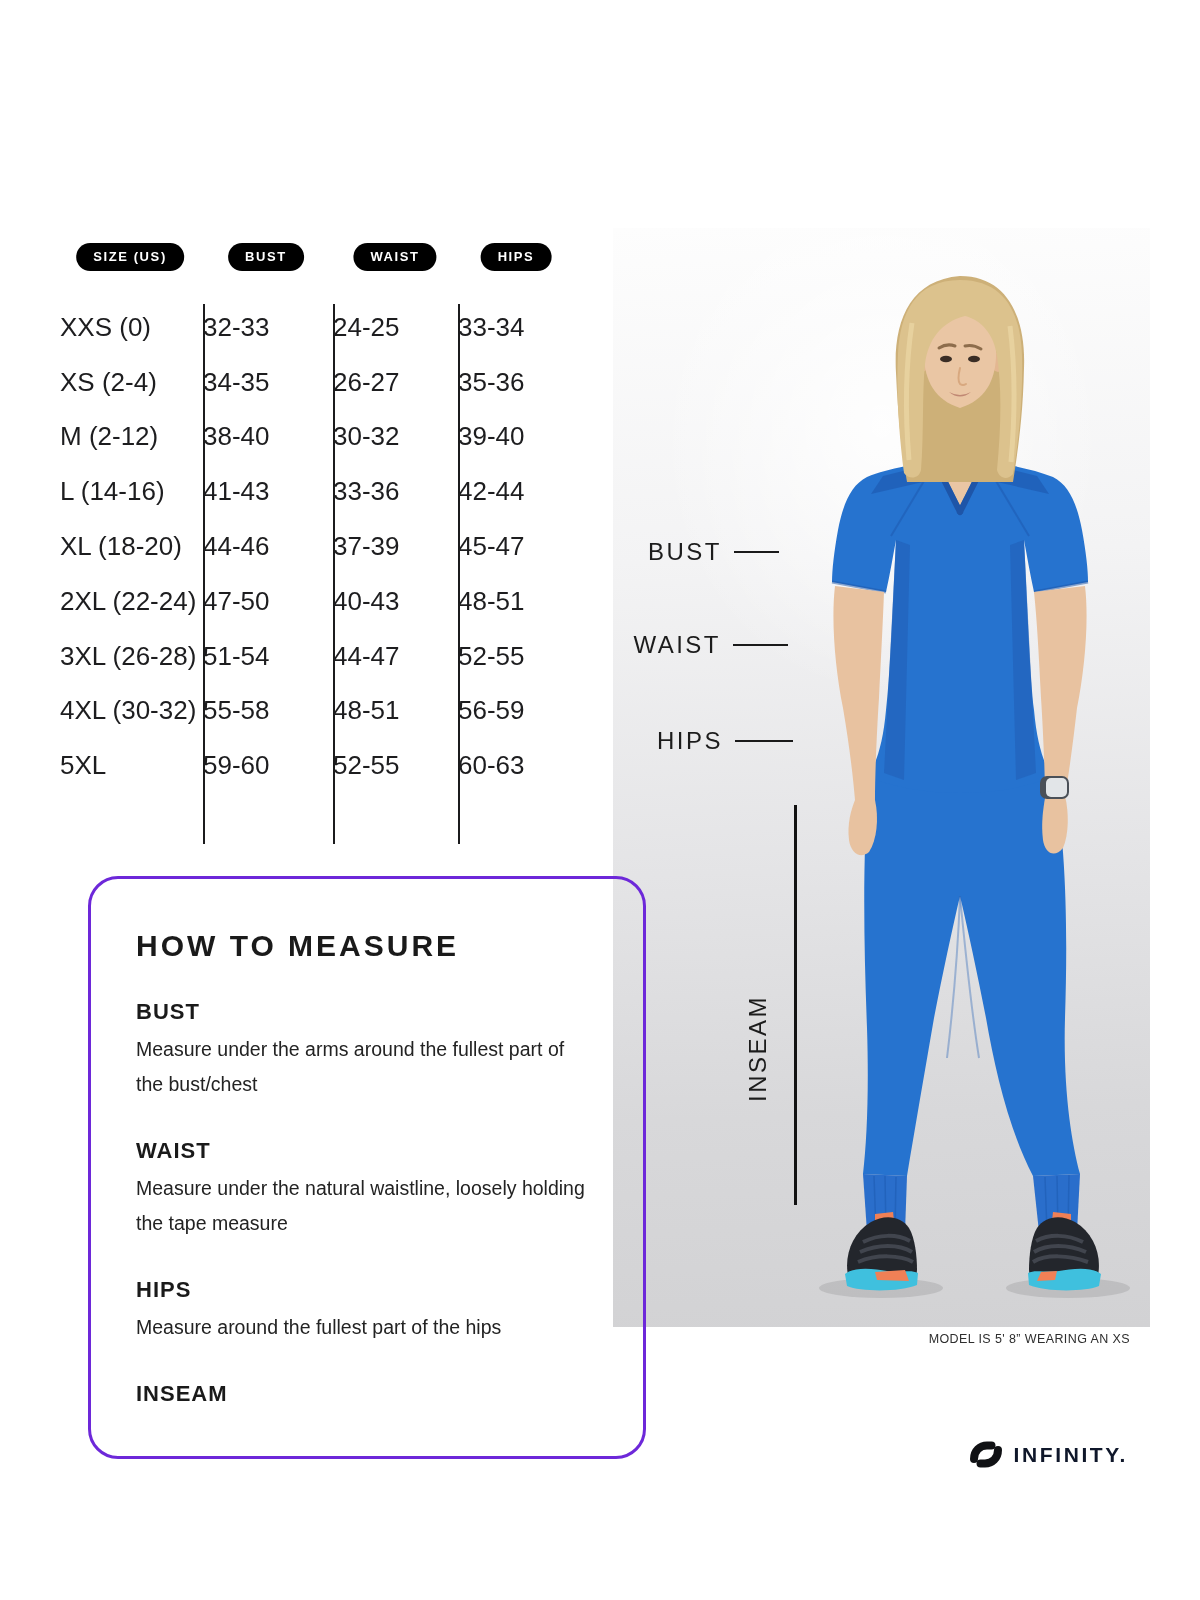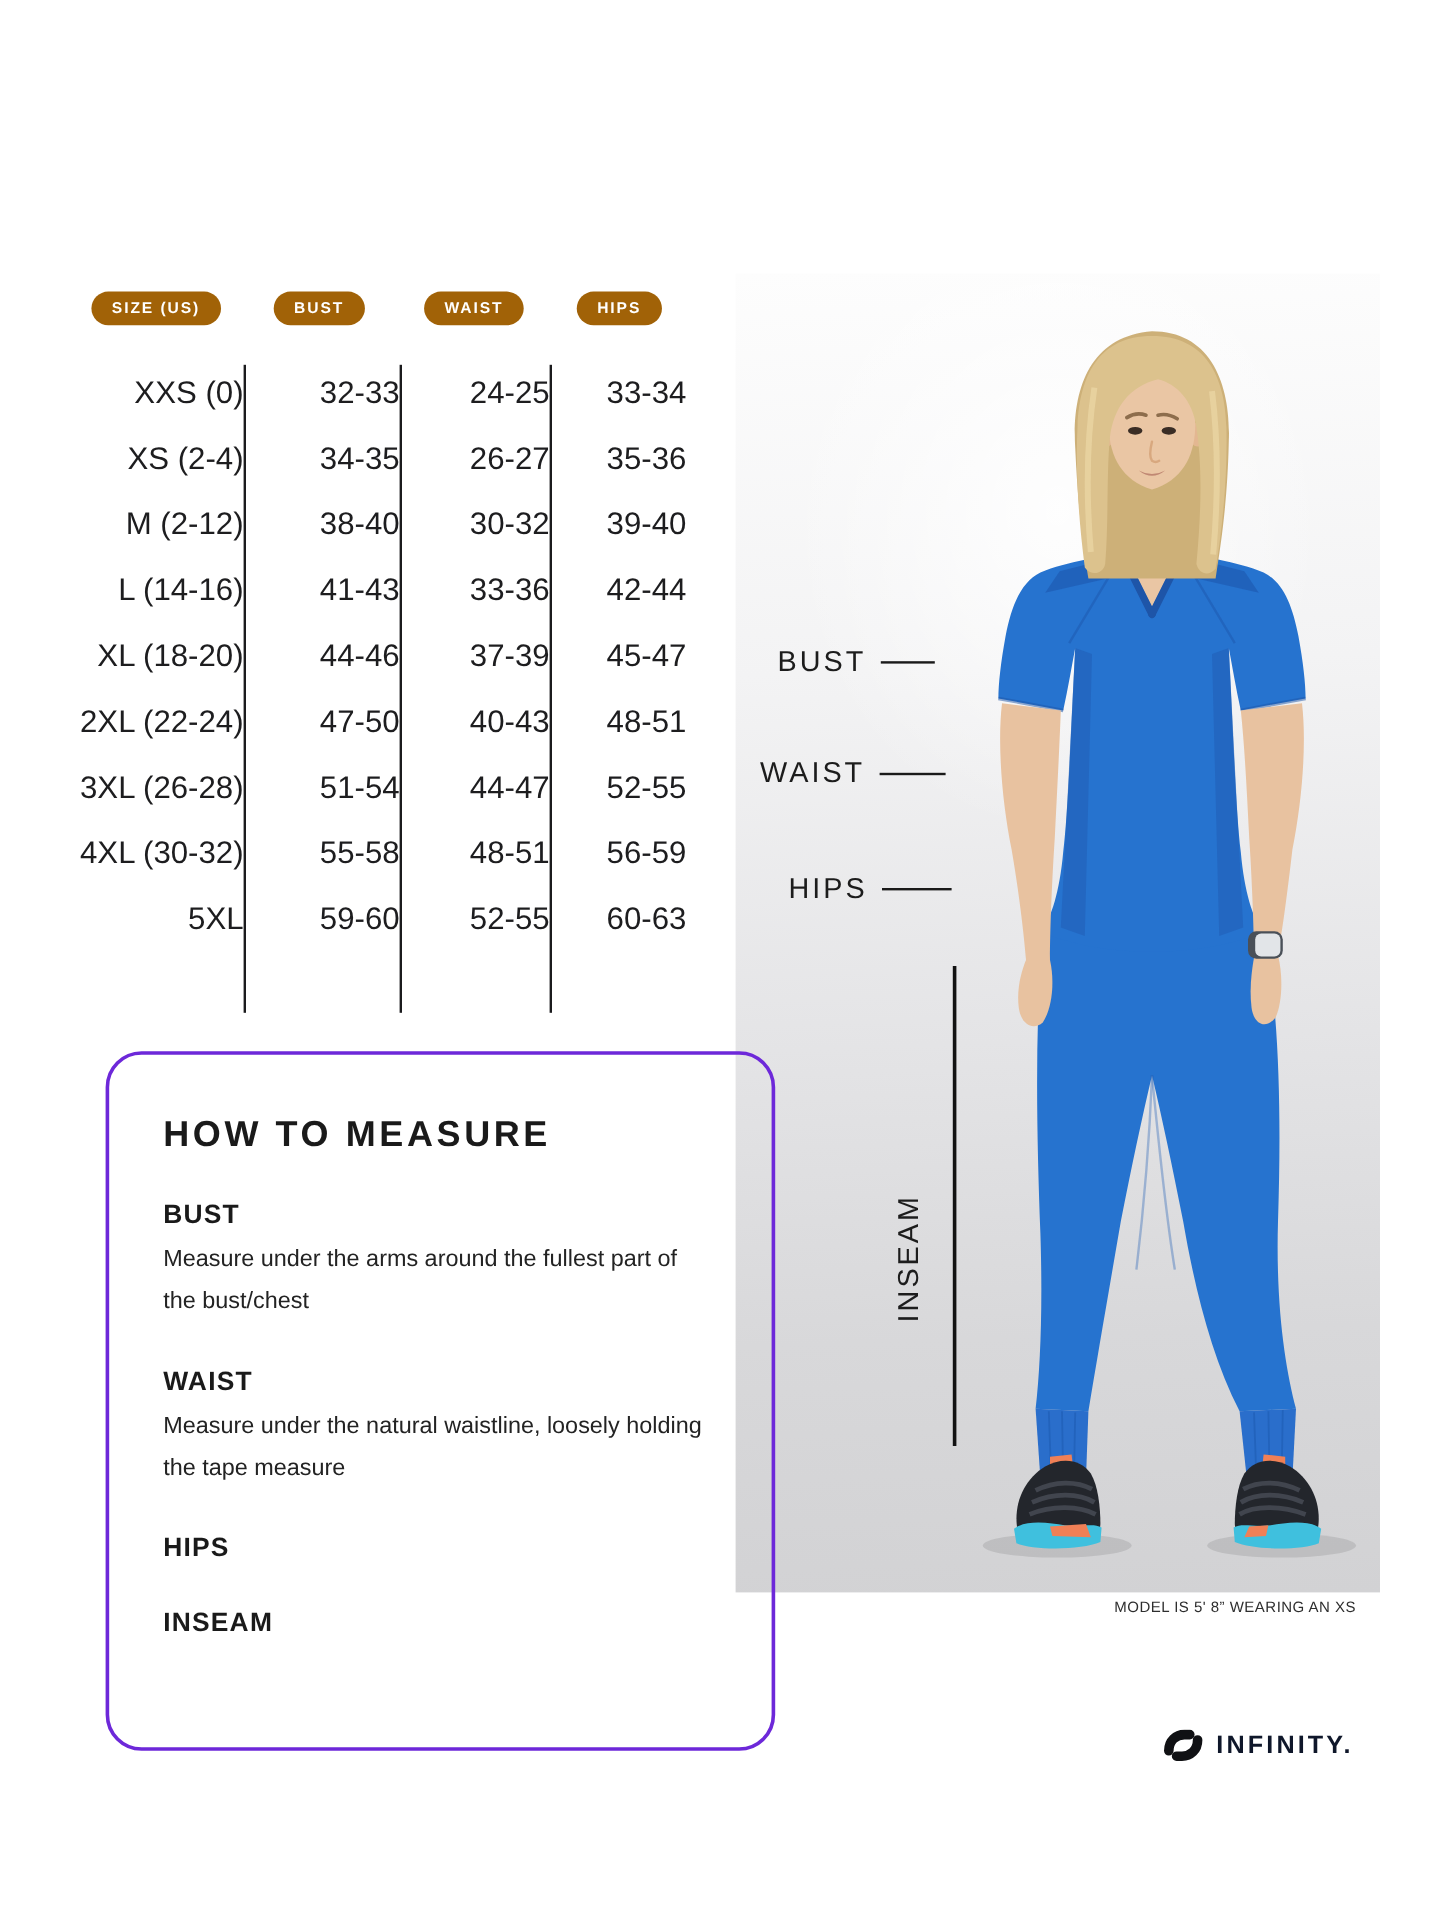--- a/index.html
+++ b/index.html
@@ -6,28 +6,28 @@
   html,body { width:1200px; height:1600px; background:#ffffff; overflow:hidden;
               font-family:"Liberation Sans", sans-serif; }
   .page { position:relative; width:1200px; height:1600px; background:#ffffff; }
 
   
   .title { position:absolute; left:57px; top:86px; font-size:74px; font-weight:700;
            letter-spacing:5.5px; color:#141414; white-space:nowrap; }
 
   
   .pill { position:absolute; top:243px; height:28px; line-height:28px; padding:0 17px;
-          background:#a16207; color:#ffffff; border-radius:14px; font-size:13px;
+          background:#000000; color:#ffffff; border-radius:14px; font-size:13px;
           font-weight:700; letter-spacing:1.6px; transform:translateX(-50%);
           white-space:nowrap; }
 
   
   .size-table { position:absolute; left:60px; top:300px; width:512px; }
   .srow { display:flex; height:54.8px; align-items:center; }
-  .scell { text-align:right; font-size:26px; color:#1d1d1f; }
+  .scell { text-align:left; font-size:26px; color:#1d1d1f; }
   .c1 { width:143px; } .c2 { width:130px; } .c3 { width:125px; } .c4 { width:114px; }
   .vline { position:absolute; top:304px; width:2px; height:540px; background:#1b1b1d; }
 
   
   .htm-box { position:absolute; left:88px; top:876px; width:558px; height:583px;
              border:3px solid #6d28d9; border-radius:30px; background:transparent;
              padding:50px 45px 0 45px; z-index:5; }
   .htm-title { font-size:30px; font-weight:700; letter-spacing:3px; color:#1a1a1a; }
   .htm-label { font-size:22px; font-weight:700; letter-spacing:1px; color:#1a1a1a;
                margin-top:36px; }
@@ -234,20 +234,21 @@
 
   <div class="caption">MODEL IS 5' 8” WEARING AN XS</div>
 
   <div class="htm-box">
     <div class="htm-title">HOW TO MEASURE</div>
     <div class="htm-label">BUST</div>
     <div class="htm-text">Measure under the arms around the fullest part of the bust/chest</div>
     <div class="htm-label">WAIST</div>
     <div class="htm-text">Measure under the natural waistline, loosely holding the tape measure</div>
     <div class="htm-label">HIPS</div>
+    <div class="htm-text">Measure around the fullest part of the hips</div>
     <div class="htm-label">INSEAM</div>
   </div>
 
   <div class="brand">
     <span style="display:inline-flex;">
       <svg width="36" height="27" viewBox="0 0 36 27">
         <path d="M6 18 C6 9.5, 12 4.5, 19 4.5 L23.5 4.5" stroke="#101114" stroke-width="8" stroke-linecap="round" fill="none"></path>
         <path d="M30 9 C30 17.5, 24 22.5, 17 22.5 L12.5 22.5" stroke="#101114" stroke-width="8" stroke-linecap="round" fill="none"></path>
       </svg>
     </span>

